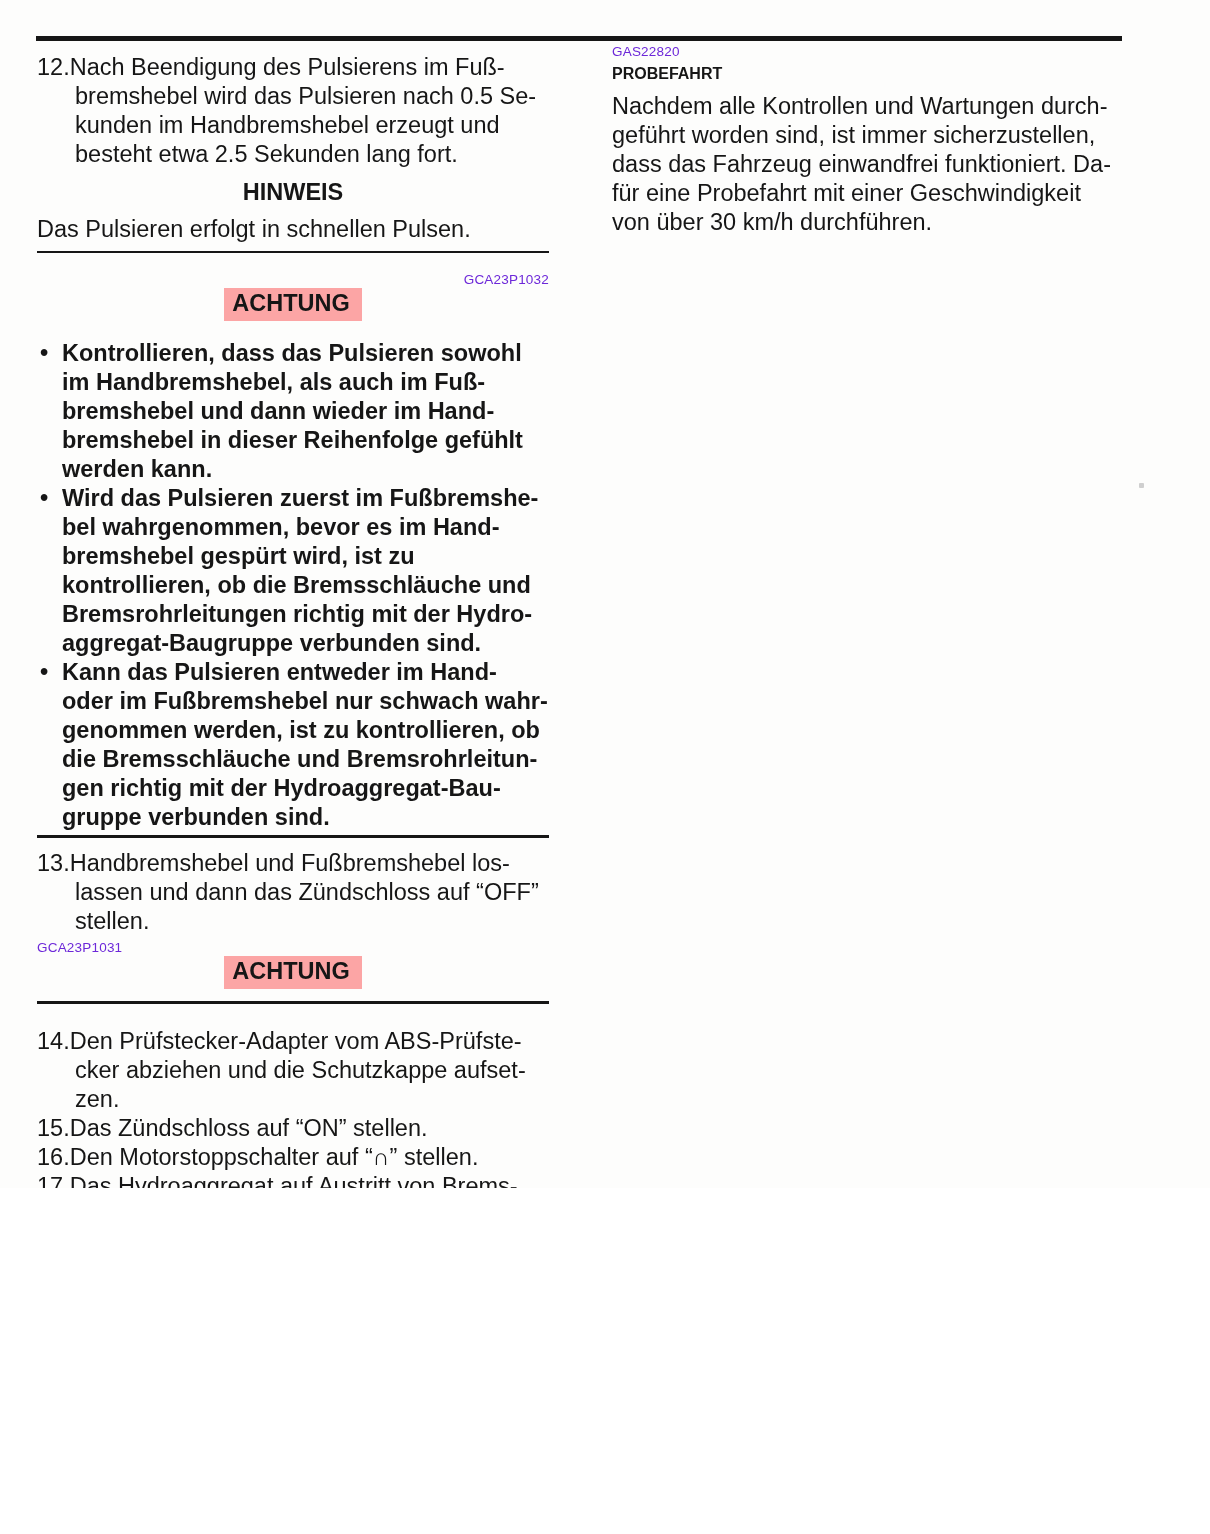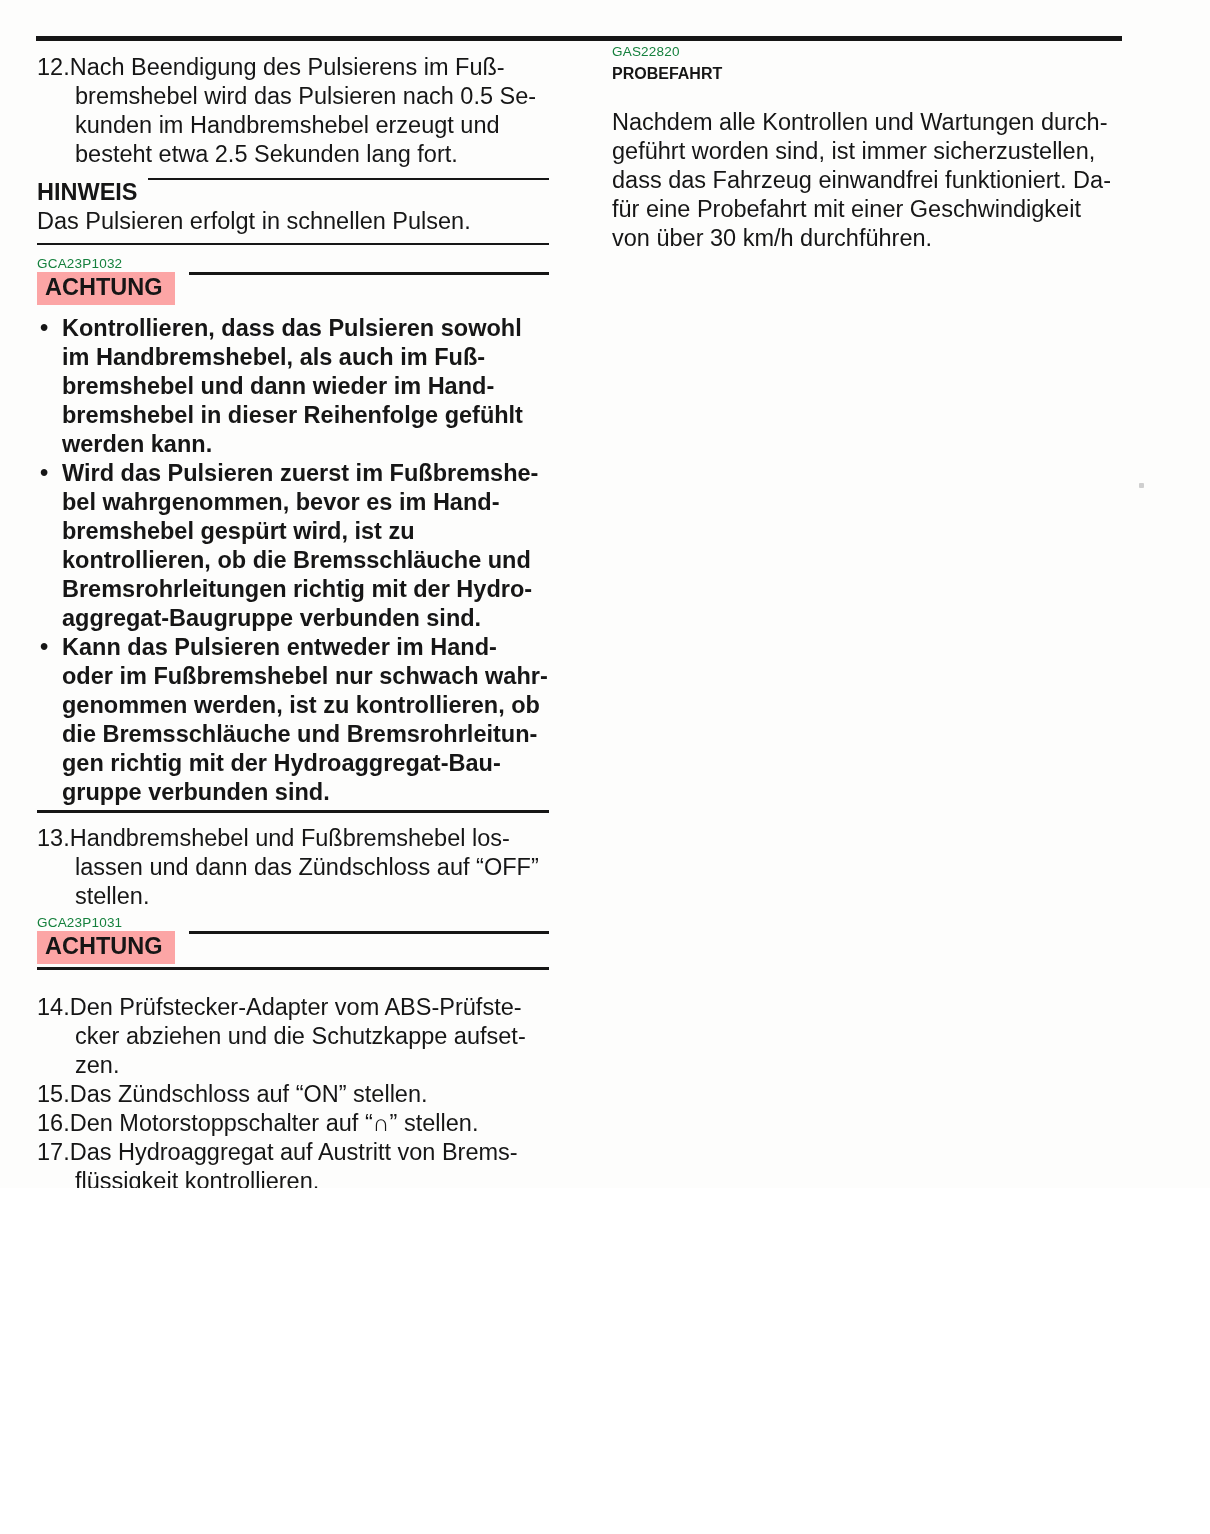--- a/index.html
+++ b/index.html
@@ -13,44 +13,44 @@
   }
   .top-rule{
     position:absolute;left:36px;top:36px;width:1086px;height:5px;
     background:#161616;
   }
   .col{position:absolute;font-size:23.5px;line-height:29px;}
   .col-left{left:37px;top:53px;width:512px;}
   .col-right{left:612px;top:44px;width:522px;}
   p{margin:0;}
   .hang{white-space:pre-line;padding-left:38px;text-indent:-38px;}
-  .code{font-size:13.5px;line-height:15px;color:#15803d;letter-spacing:.2px;}
-  .head-row{display:flex;align-items:flex-start;}
+  .code{font-size:13.5px;line-height:15px;color:#6d28d9;letter-spacing:.2px;}
+  .head-row{display:flex;align-items:center;flex-direction:column;}
   .hinweis-row{margin-top:9px;}
   .hinweis-label{font-weight:bold;}
   .rule-fill{flex:1;border-bottom:2px solid #161616;margin-left:10px;margin-bottom:6px;}
   .rule-fill.thick{border-bottom-width:3px;margin-left:14px;}
   .note{margin-top:0;}
   .hr2{height:2px;background:#161616;margin-top:7px;}
   .hr3{height:3px;background:#161616;margin-top:3px;}
-  .code-1{margin-top:11px;}
+  .code-1{margin-top:19px;text-align:right;}
   .code-2{margin-top:4px;}
   .achtung-row{margin-top:1px;}
   .achtung-label{
     background:#fca5a5;font-weight:bold;
     padding:1px 12px 3px 8px;
   }
   .bullets{list-style:none;margin:9px 0 0 0;padding:0;font-weight:bold;}
   .bullet{position:relative;padding-left:25px;white-space:pre-line;}
   .bullet::before{content:"\2022";position:absolute;left:3px;top:0;}
   .bold-para{font-weight:bold;white-space:pre-line;margin-top:7px;}
   .step-13{margin-top:11px;}
   .step-14{margin-top:23px;}
   .rc-heading{font-weight:bold;font-size:16px;line-height:30px;}
-  .rc-para{white-space:pre-line;margin-top:19px;}
+  .rc-para{white-space:pre-line;margin-top:3px;}
   .speck{
     position:absolute;left:1139px;top:483px;width:5px;height:5px;
     background:#a9a9a9;opacity:.55;border-radius:1px;
   }
 </style>
 </head>
 <body>
 
 <div class="page">
 

